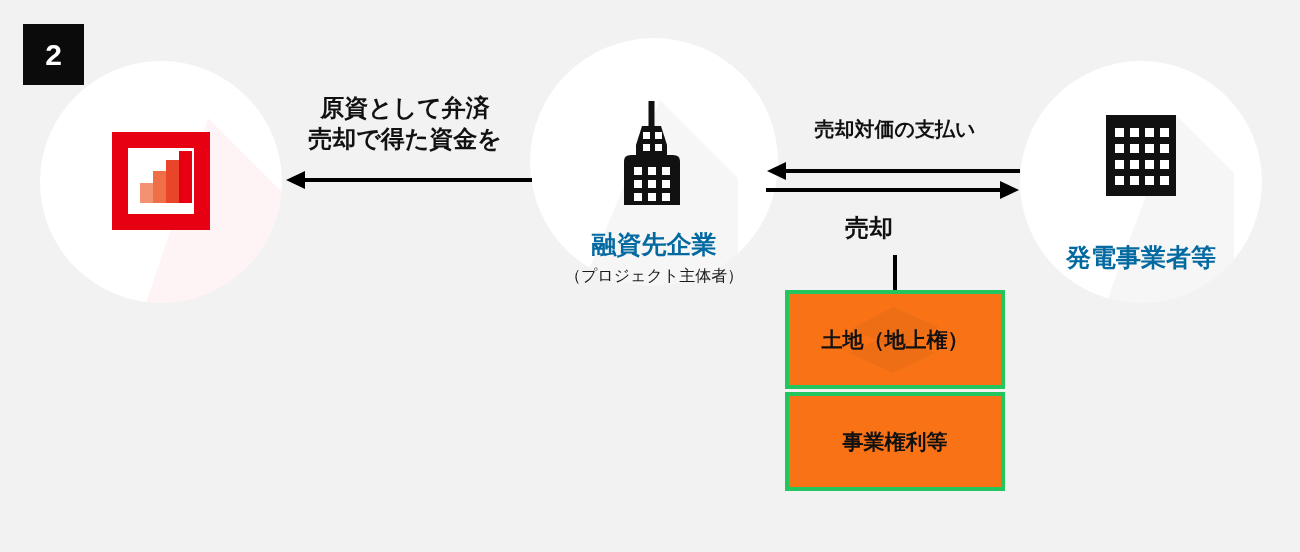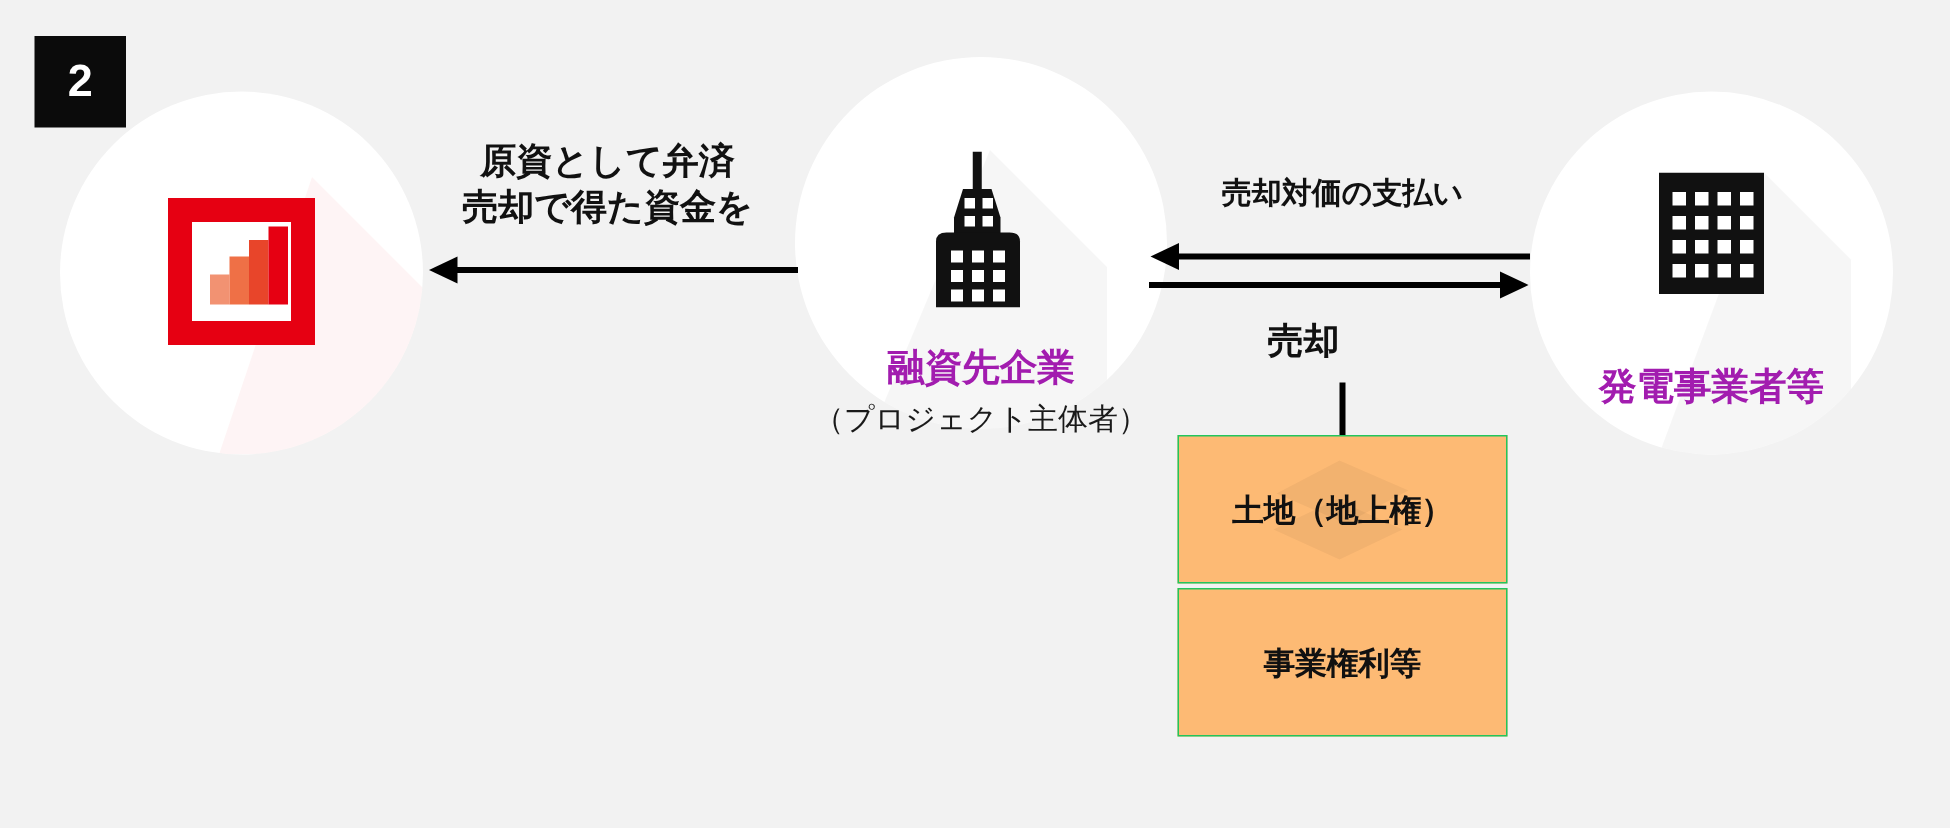--- a/index.html
+++ b/index.html
@@ -45,21 +45,21 @@
     position: absolute;
     left: 0; top: 0;
     width: 100%; height: 100%;
     pointer-events: none;
   }
 
   .node-label {
     position: absolute;
     width: 100%;
     text-align: center;
-    color: #a21caf;
+    color: #0369a1;
     font-weight: 700;
     white-space: nowrap;
   }
   .node-sublabel {
     position: absolute;
     width: 100%;
     text-align: center;
     color: #1a1a1a;
     font-weight: 400;
     white-space: nowrap;
@@ -118,22 +118,22 @@
 
   
   .connector {
     position: absolute;
     background: #000000;
     width: 4px;
   }
   .asset-box {
     position: absolute;
     box-sizing: border-box;
-    background: #fdba74;
-    border: 1px solid #22c55e;
+    background: #f97316;
+    border: 4px solid #22c55e;
     display: flex;
     align-items: center;
     justify-content: center;
     overflow: hidden;
   }
   .asset-box span {
     position: relative;
     z-index: 2;
     color: #111111;
     font-weight: 700;
@@ -201,21 +201,21 @@
       <rect x="56" y="66" width="8" height="8" fill="#ffffff"></rect>
       <rect x="28" y="79" width="8" height="8" fill="#ffffff"></rect>
       <rect x="42" y="79" width="8" height="8" fill="#ffffff"></rect>
       <rect x="56" y="79" width="8" height="8" fill="#ffffff"></rect>
       <rect x="28" y="92" width="8" height="8" fill="#ffffff"></rect>
       <rect x="42" y="92" width="8" height="8" fill="#ffffff"></rect>
       <rect x="56" y="92" width="8" height="8" fill="#ffffff"></rect>
     </svg>
 
     <div class="node-label" style="left:530px; top:228px; width:248px; font-size:25px;">融資先企業</div>
-    <div class="node-sublabel" style="left:520px; top:266px; width:268px; font-size:20px;">（プロジェクト主体者）</div>
+    <div class="node-sublabel" style="left:520px; top:266px; width:268px; font-size:16px;">（プロジェクト主体者）</div>
   </div>
 
   <div class="node">
     <div class="node-disc" style="left:1020px; top:61px; width:242px; height:242px;">
       <svg class="longshadow" viewBox="0 0 242 242">
         <polygon points="156,54 214,112 214,242 86,242" fill="#000000" opacity="0.035"></polygon>
       </svg>
     </div>
 
     <svg class="rbuilding" style="left:1106px; top:115px; width:70px; height:81px;" viewBox="0 0 70 81">

